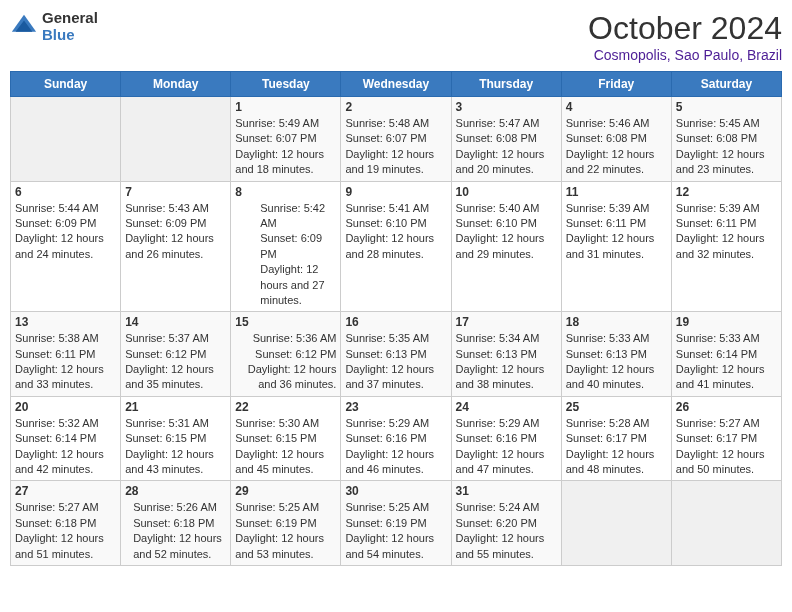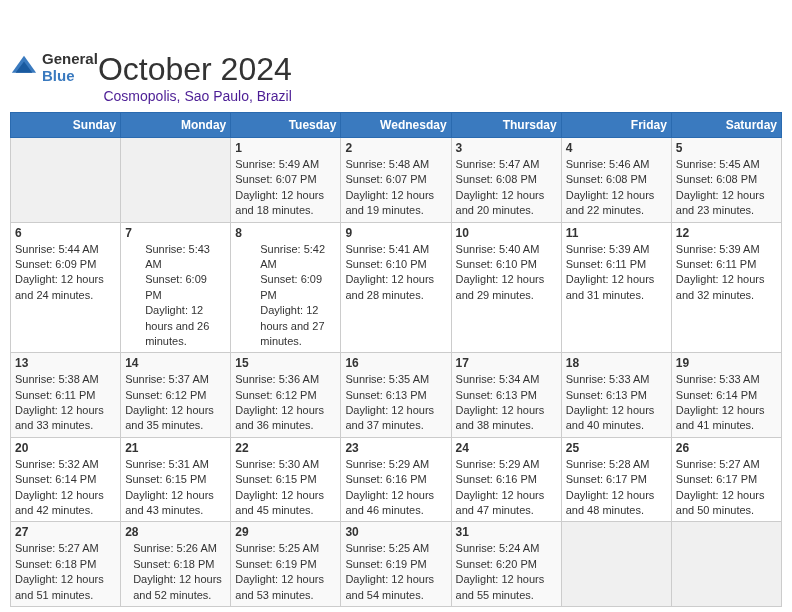--- a/index.html
+++ b/index.html
@@ -5,23 +5,23 @@
     * { box-sizing: border-box; margin: 0; padding: 0; }
     body {
       font-family: Arial, sans-serif;
       background: #fff;
       width: 792px;
       min-height: 612px;
       padding: 10px;
     }
     .header {
       display: flex;
+      justify-content: space-between;
       align-items: flex-start;
       margin-bottom: 8px;
-      margin-top: 41px;
     }
     .logo {
       display: flex;
       align-items: center;
       gap: 4px;
     }
     .logo-text {
       display: flex;
       flex-direction: column;
       line-height: 1.1;
@@ -58,21 +58,21 @@
       table-layout: fixed;
     }
     thead tr {
       background-color: #3a7abf;
     }
     thead th {
       color: #fff;
       font-size: 12px;
       font-weight: bold;
       padding: 5px 4px;
-      text-align: right;
+      text-align: center;
       border: 1px solid #2a6aaf;
     }
     tbody tr {
       vertical-align: top;
     }
     tbody td {
       border: 1px solid #ccc;
       padding: 3px 4px;
       font-size: 10px;
       color: #333;
@@ -169,21 +169,21 @@
       </tr>
       <tr>
         <td>
           <span class="day-num">6</span>
           <div class="day-info" style="white-space: pre-line;">Sunrise: 5:44 AM
 Sunset: 6:09 PM
 Daylight: 12 hours and 24 minutes.</div>
         </td>
         <td>
           <span class="day-num">7</span>
-          <div class="day-info" style="white-space: pre-line; margin-left: 20px;">Sunrise: 5:43 AM
+          <div class="day-info" style="white-space: pre-line;">Sunrise: 5:43 AM
 Sunset: 6:09 PM
 Daylight: 12 hours and 26 minutes.</div>
         </td>
         <td>
           <span class="day-num">8</span>
           <div class="day-info" style="white-space: pre-line; margin-left: 25px;">Sunrise: 5:42 AM
 Sunset: 6:09 PM
 Daylight: 12 hours and 27 minutes.</div>
         </td>
         <td>
@@ -219,21 +219,21 @@
 Daylight: 12 hours and 33 minutes.</div>
         </td>
         <td>
           <span class="day-num">14</span>
           <div class="day-info" style="white-space: pre-line;">Sunrise: 5:37 AM
 Sunset: 6:12 PM
 Daylight: 12 hours and 35 minutes.</div>
         </td>
         <td>
           <span class="day-num">15</span>
-          <div class="day-info" style="white-space: pre-line;">Sunrise: 5:36 AM
+          <div class="day-info" style="white-space: pre-line; text-align: right;">Sunrise: 5:36 AM
 Sunset: 6:12 PM
 Daylight: 12 hours and 36 minutes.</div>
         </td>
         <td>
           <span class="day-num">16</span>
           <div class="day-info" style="white-space: pre-line;">Sunrise: 5:35 AM
 Sunset: 6:13 PM
 Daylight: 12 hours and 37 minutes.</div>
         </td>
         <td>

